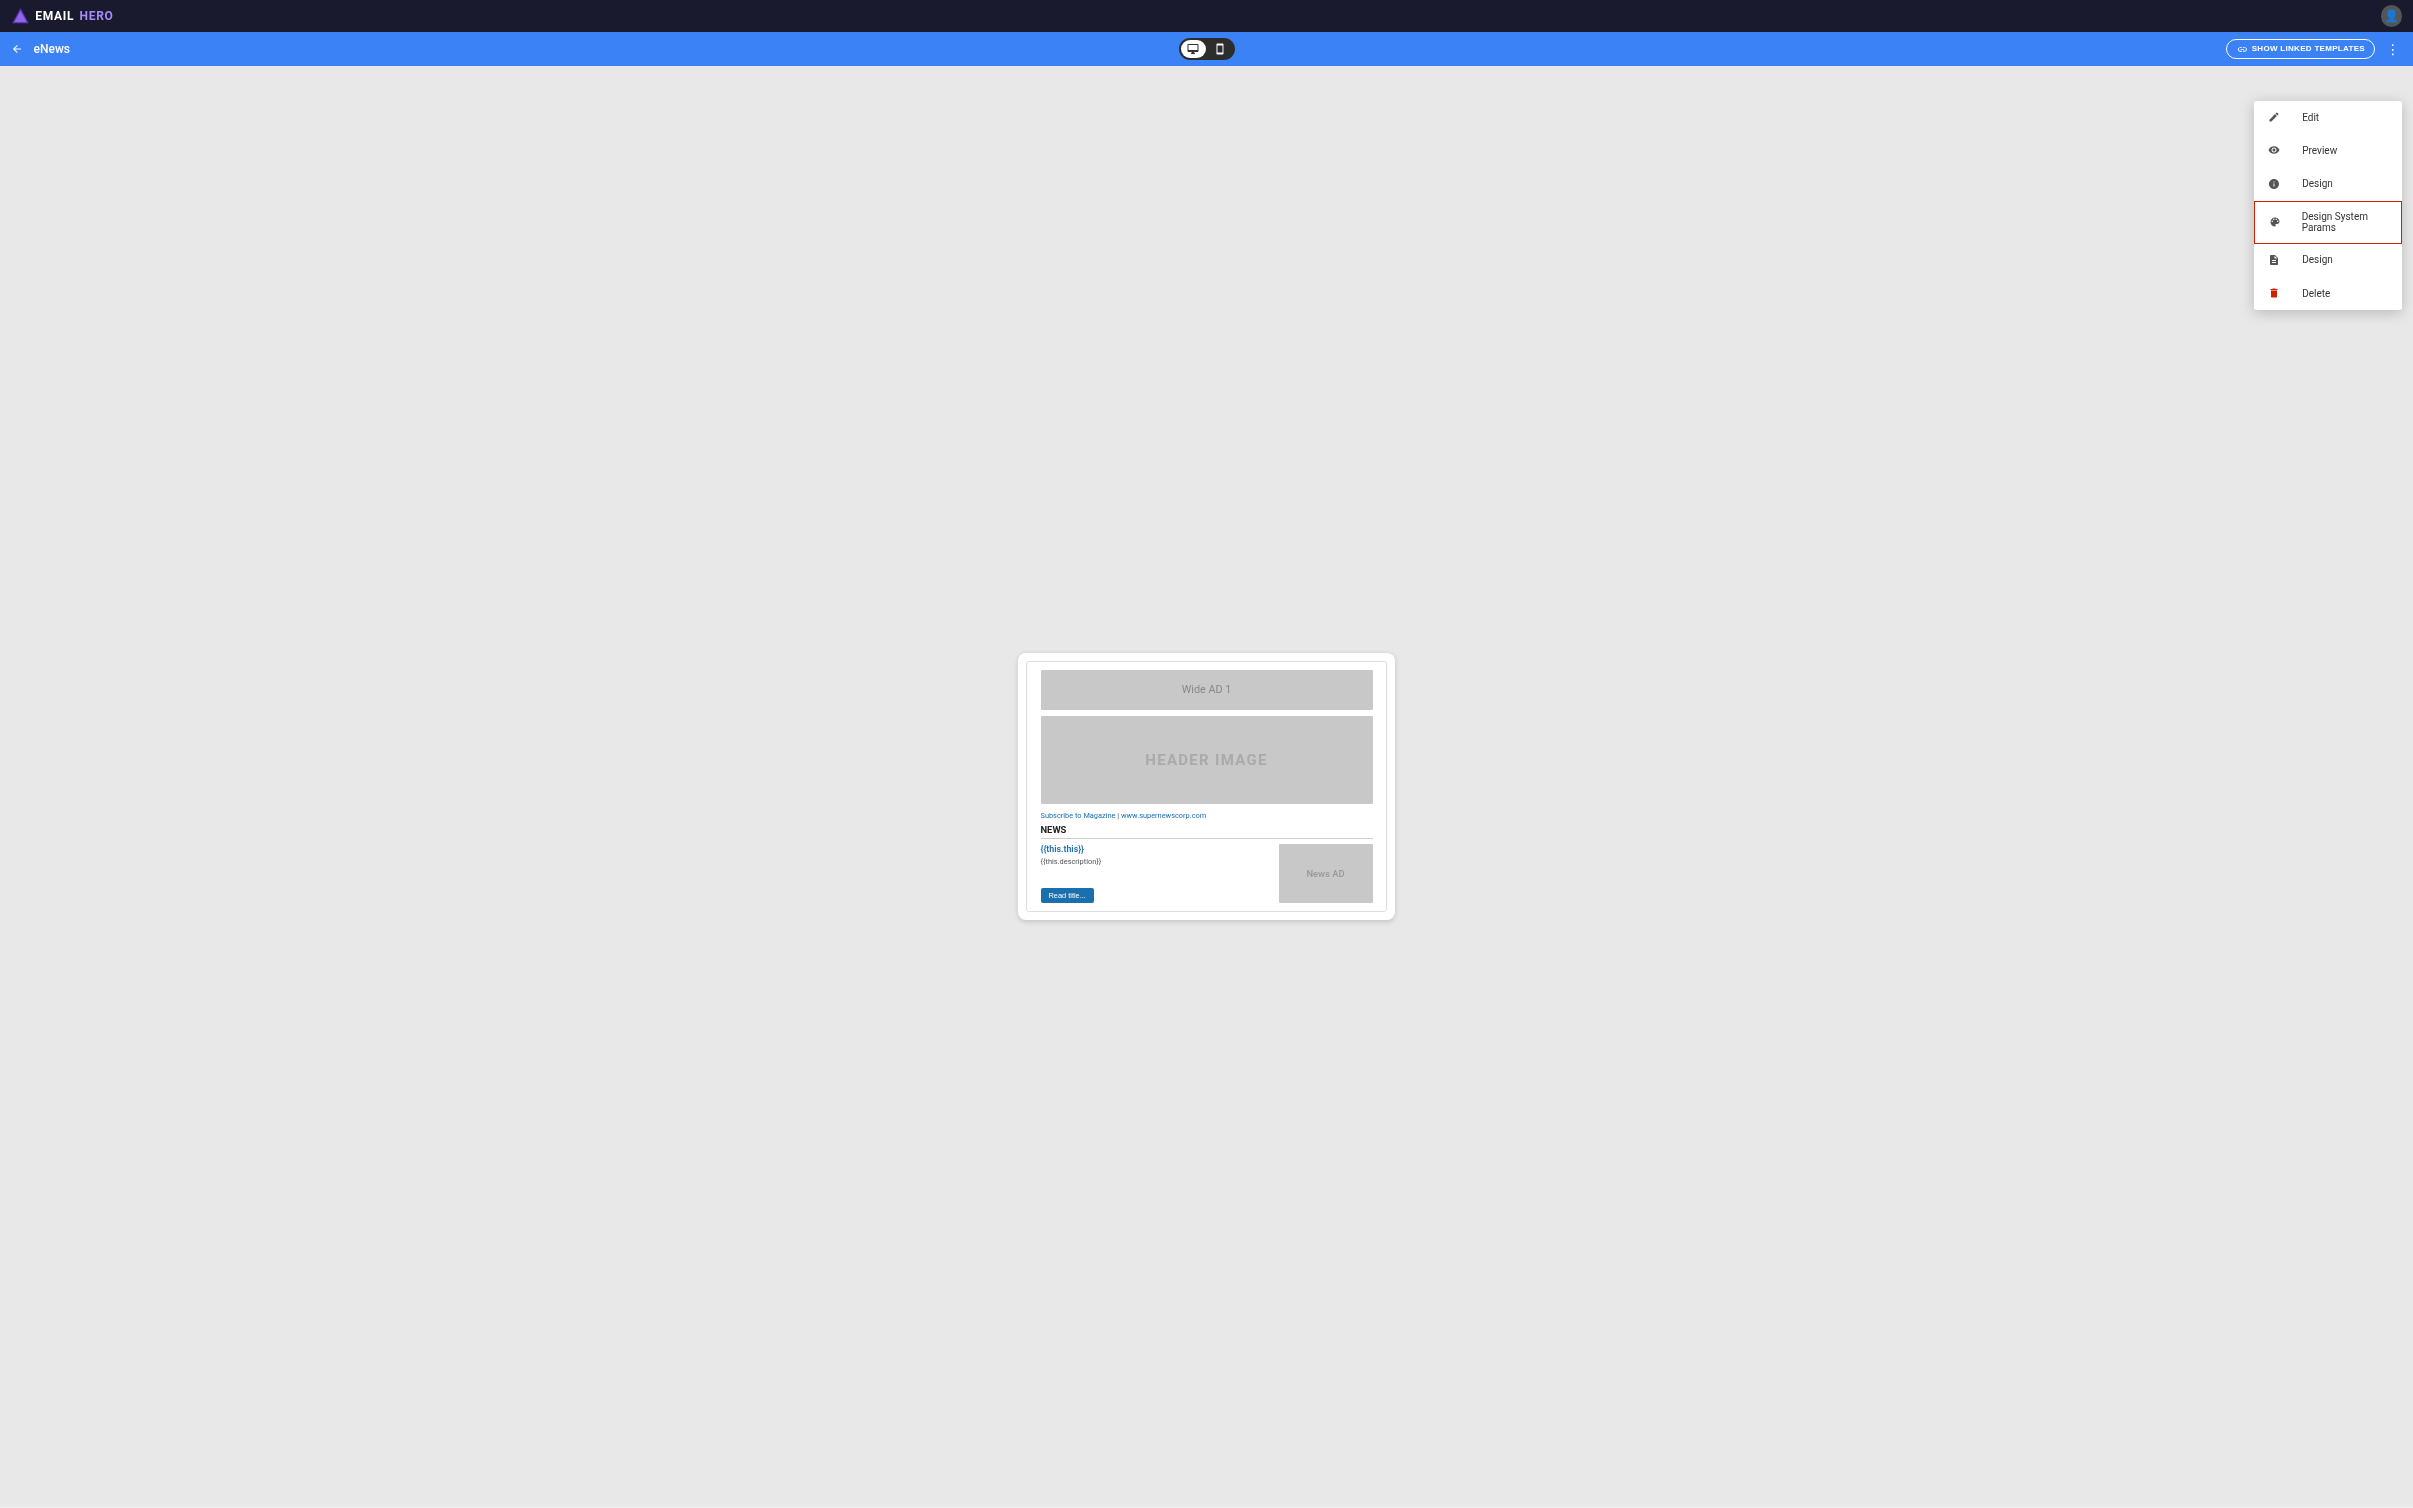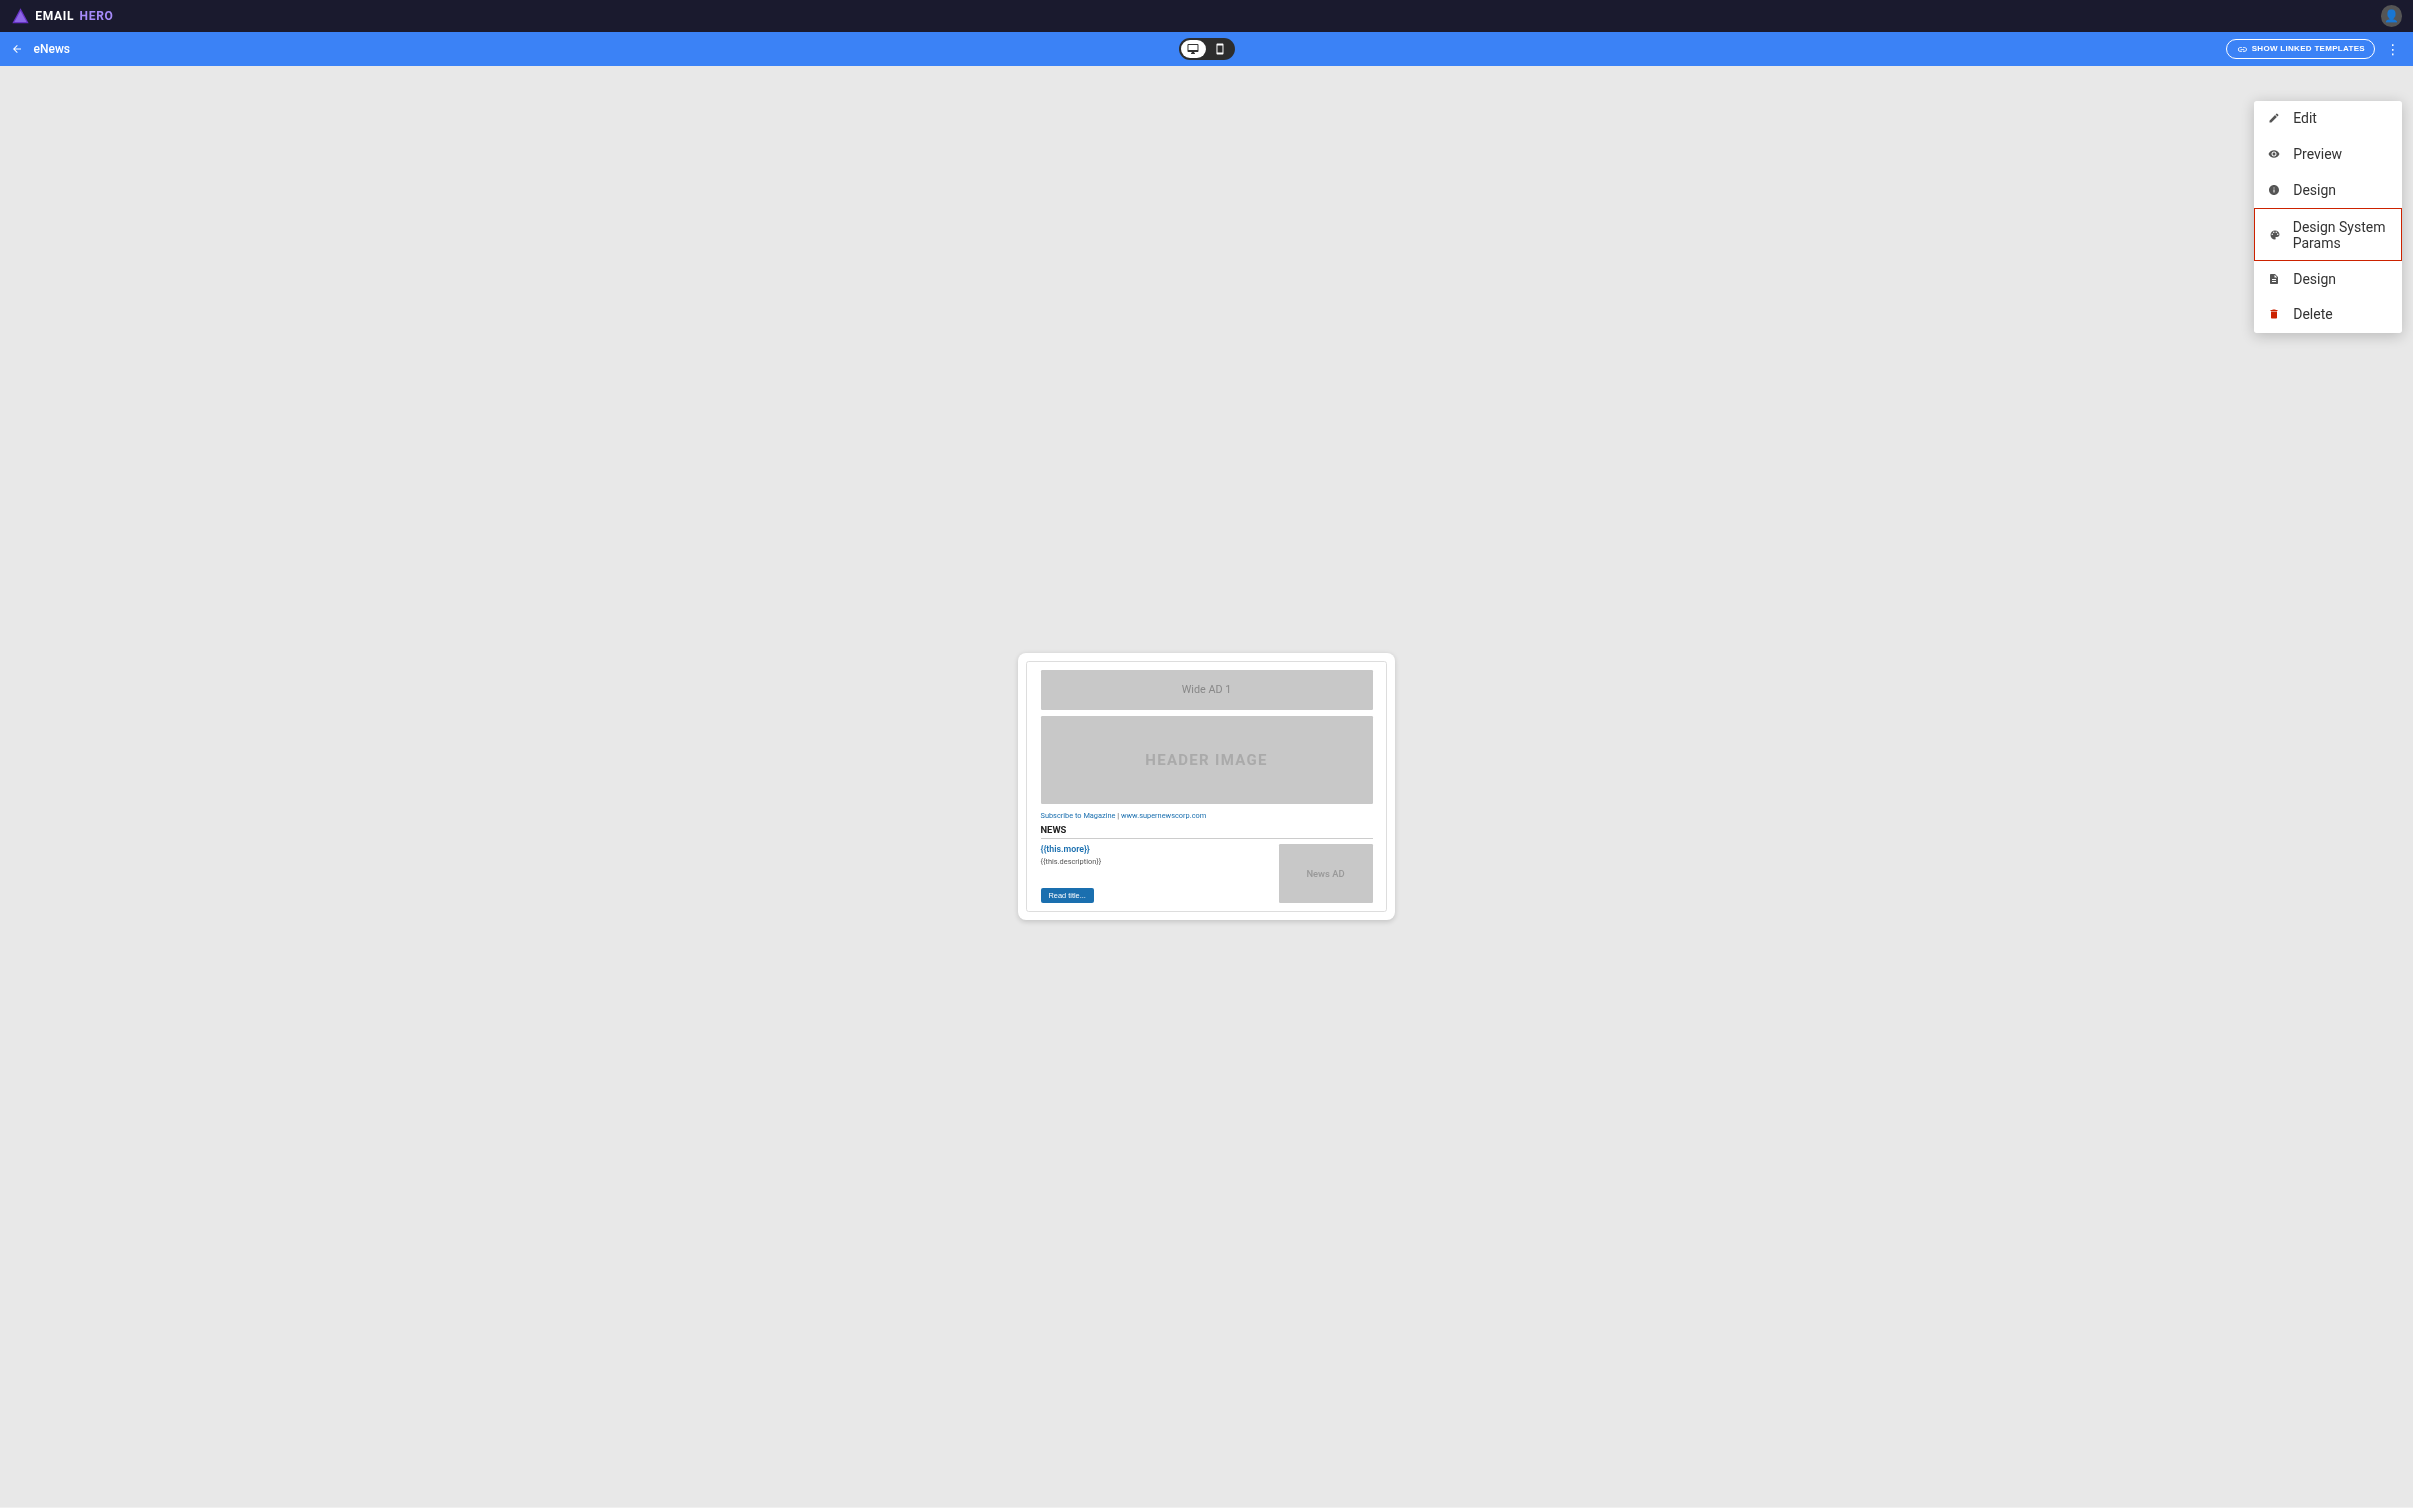--- a/index.html
+++ b/index.html
@@ -238,24 +238,24 @@
       background: white;
       border-radius: 2.7px;
       box-shadow: 0 2.7px 13.5px rgba(0,0,0,0.2);
       width: 148px;
       z-index: 100;
       overflow: hidden;
     }
     .dropdown-item {
       display: flex;
       align-items: center;
-      gap: 12px;
+      gap: 21px;
       padding: 9.4px 13.5px;
       cursor: pointer;
-      font-size: 14px;
+      font-size: 10px;
       color: #333;
       border-bottom: 0.7px solid transparent;
     }
     .dropdown-item .item-icon {
       width: 13.5px;
       height: 13.5px;
       display: flex;
       align-items: center;
       justify-content: center;
       font-size: 10.8px;
@@ -333,21 +333,21 @@
       <div class="links-row">
         <a href="#">Subscribe to Magazine</a>
         <span> | </span>
         <a href="#">www.supernewscorp.com</a>
       </div>
 
       <div class="news-section">
         <div class="news-label">NEWS</div>
         <div class="news-content-row">
           <div class="news-text-col">
-            <div class="news-title-tmpl">{{this.more}}</div>
+            <div class="news-title-tmpl">{{this.this}}</div>
             <div class="news-desc-tmpl">{{this.description}}</div>
             <button class="read-more-btn">
               <span>Read title...</span>
             </button>
           </div>
           <div class="news-ad-block">
             <span>News AD</span>
           </div>
         </div>
       </div>

